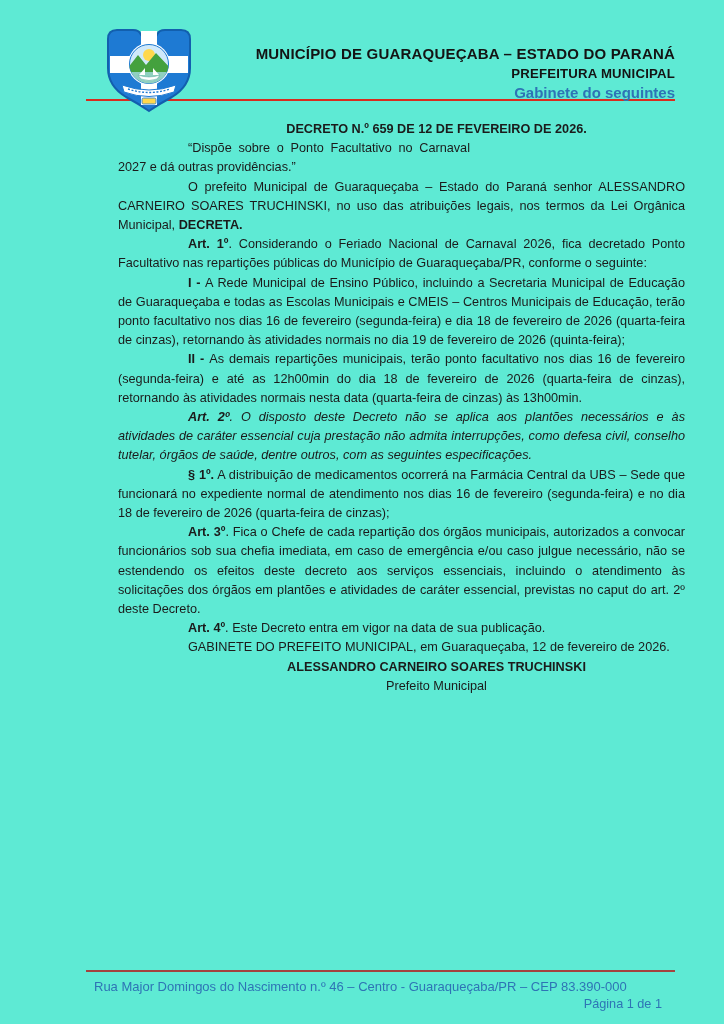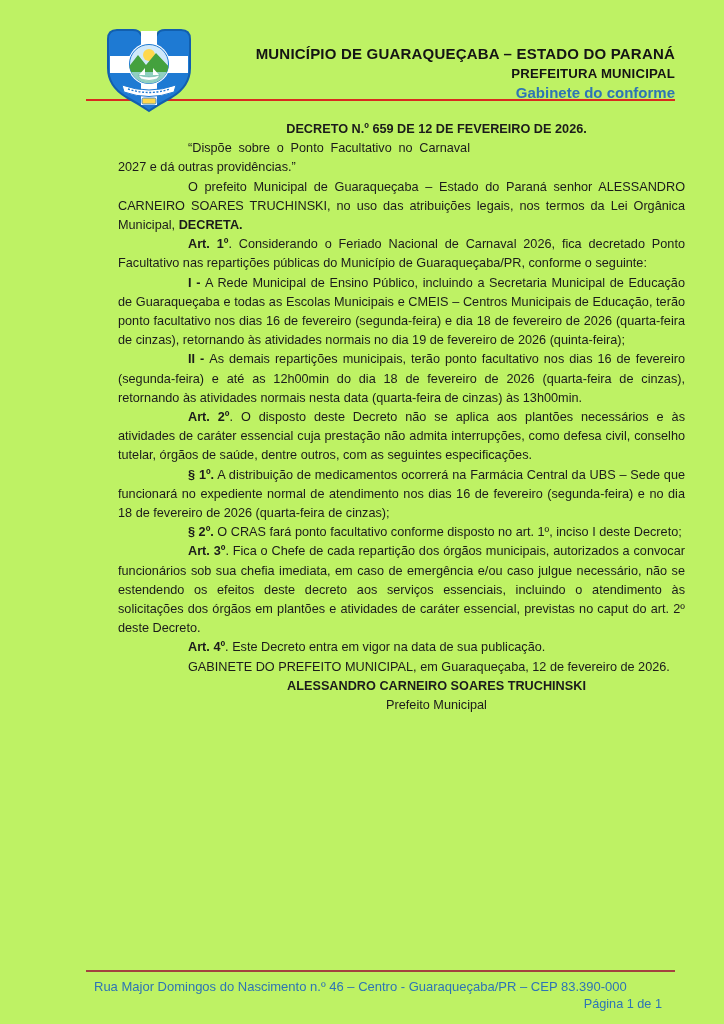--- a/index.html
+++ b/index.html
@@ -1,38 +1,38 @@
 <!DOCTYPE html>
 <html><head>
 <meta charset="utf-8">
 <style>
   html,body{margin:0;padding:0;background:#ffffff;}
   .page{
-    position:relative;width:724px;height:1024px;background:#bef264;overflow:hidden;
+    position:relative;width:724px;height:1024px;background:#5eead4;overflow:hidden;
     font-family:"Liberation Sans", sans-serif;color:#1b1b1b;
   }
   
   .header-rule{position:absolute;left:86px;top:99px;width:589px;height:2px;background:#d92b1f;}
   .crest{position:absolute;left:103px;top:24px;width:92px;height:89px;z-index:3;}
   .header-text{position:absolute;right:49px;top:44px;text-align:right;z-index:2;}
   .ht1{font-size:15px;font-weight:bold;line-height:19.5px;color:#141414;letter-spacing:.2px;}
   .ht2{font-size:13.2px;font-weight:bold;line-height:19.5px;color:#141414;letter-spacing:.2px;}
   .ht3{font-size:15px;font-weight:bold;line-height:19.5px;color:#2e74b5;}
   
   .content{
     position:absolute;left:95px;top:120px;width:567px;
     font-size:12.7px;line-height:19.2px;text-align:justify;margin-left:23px;
   }
   .content p{margin:0;text-indent:70px;}
   .title{text-align:center;font-weight:bold;text-indent:0;}
   .epigraph{margin-left:198px;width:352px;text-indent:0;}
   .sig{text-align:center;text-indent:0;}
   .sig-name{font-weight:bold;}
   .mt0{margin-top:0;} .mt2{margin-top:2px;} .mt5{margin-top:5px;} .mt7{margin-top:7px;}
-  .mt9{margin-top:9px;} .mt10{margin-top:10px;} .mt14{margin-top:14px;} .mt23{margin-top:23px;}
+  .mt9{margin-top:9px;} .mt10{margin-top:10px;} .mt14{margin-top:14px;font-style:italic;} .mt23{margin-top:23px;}
   .mt29{margin-top:29px;} .mt37{margin-top:37px;}
   
   .footer-rule{position:absolute;left:86px;top:970px;width:589px;height:2px;background:#a3433f;}
   .footer-address{position:absolute;left:94px;top:978px;font-size:13px;line-height:17px;color:#2e74b5;}
   .footer-page{position:absolute;right:62px;top:996px;font-size:12.7px;line-height:17px;color:#2e74b5;}
 </style>
 </head>
 <body>
 
 <div class="page">
@@ -63,42 +63,41 @@
     </g>
 
     <path d="M19 61 Q46 71 73 61 L71 68 Q46 77 21 68 Z" fill="#ffffff" stroke="#1e7ad3" stroke-width="1"></path>
     <path d="M25 65 Q46 72 67 65" stroke="#1e7ad3" stroke-width="1.4" fill="none" stroke-dasharray="2 1.6"></path>
     <rect x="39" y="74" width="14" height="6" rx="1.5" fill="#ffd84d" stroke="#1e7ad3" stroke-width="0.8"></rect>
   </svg>
 
   <div class="header-text">
     <div class="ht1">MUNICÍPIO DE GUARAQUEÇABA – ESTADO DO PARANÁ</div>
     <div class="ht2">PREFEITURA MUNICIPAL</div>
-    <div class="ht3">Gabinete do conforme</div>
+    <div class="ht3">Gabinete do seguintes</div>
   </div>
 
   <div class="content">
 
     <p class="title mt7">DECRETO N.º 659 DE 12 DE FEVEREIRO DE 2026.</p>
 
     <p class="epigraph mt29">“Dispõe sobre o Ponto Facultativo no Carnaval 2027 e dá outras providências.”</p>
 
     <p class="mt23"><b></b><span>O prefeito Municipal de Guaraqueçaba – Estado do Paraná senhor ALESSANDRO CARNEIRO SOARES TRUCHINSKI, no uso das atribuições legais, nos termos da Lei Orgânica Municipal, </span><b>DECRETA.</b></p>
 
     <p class="mt0"><b>Art. 1º</b><span>. Considerando o Feriado Nacional de Carnaval 2026, fica decretado Ponto Facultativo nas repartições públicas do Município de Guaraqueçaba/PR, conforme o seguinte:</span><b></b></p>
 
     <p class="mt10"><b>I - </b><span>A Rede Municipal de Ensino Público, incluindo a Secretaria Municipal de Educação de Guaraqueçaba e todas as Escolas Municipais e CMEIS – Centros Municipais de Educação, terão ponto facultativo nos dias 16 de fevereiro (segunda-feira) e dia 18 de fevereiro de 2026 (quarta-feira de cinzas), retornando às atividades normais no dia 19 de fevereiro de 2026 (quinta-feira);</span><b></b></p>
 
     <p class="mt0"><b>II - </b><span>As demais repartições municipais, terão ponto facultativo nos dias 16 de fevereiro (segunda-feira) e até as 12h00min do dia 18 de fevereiro de 2026 (quarta-feira de cinzas), retornando às atividades normais nesta data (quarta-feira de cinzas) às 13h00min.</span><b></b></p>
 
     <p class="mt14"><b>Art. 2º</b><span>. O disposto deste Decreto não se aplica aos plantões necessários e às atividades de caráter essencial cuja prestação não admita interrupções, como defesa civil, conselho tutelar, órgãos de saúde, dentre outros, com as seguintes especificações.</span><b></b></p>
 
     <p class="mt2"><b>§ 1º.</b><span> A distribuição de medicamentos ocorrerá na Farmácia Central da UBS – Sede que funcionará no expediente normal de atendimento nos dias 16 de fevereiro (segunda-feira) e no dia 18 de fevereiro de 2026 (quarta-feira de cinzas);</span><b></b></p>
 
-    <p class="mt5"><b>§ 2º.</b><span> O CRAS fará ponto facultativo conforme disposto no art. 1º, inciso I deste Decreto;</span><b></b></p>
 
     <p class="mt5"><b>Art. 3º</b><span>. Fica o Chefe de cada repartição dos órgãos municipais, autorizados a convocar funcionários sob sua chefia imediata, em caso de emergência e/ou caso julgue necessário, não se estendendo os efeitos deste decreto aos serviços essenciais, incluindo o atendimento às solicitações dos órgãos em plantões e atividades de caráter essencial, previstas no caput do art. 2º deste Decreto.</span><b></b></p>
 
     <p class="mt9"><b>Art. 4º</b><span>. Este Decreto entra em vigor na data de sua publicação.</span><b></b></p>
 
     <p class="mt37"><b></b><span>GABINETE DO PREFEITO MUNICIPAL, em Guaraqueçaba, 12 de fevereiro de 2026.</span><b></b></p>
 
     <p class="sig sig-name mt23">ALESSANDRO CARNEIRO SOARES TRUCHINSKI</p>
     <p class="sig mt0">Prefeito Municipal</p>
 

